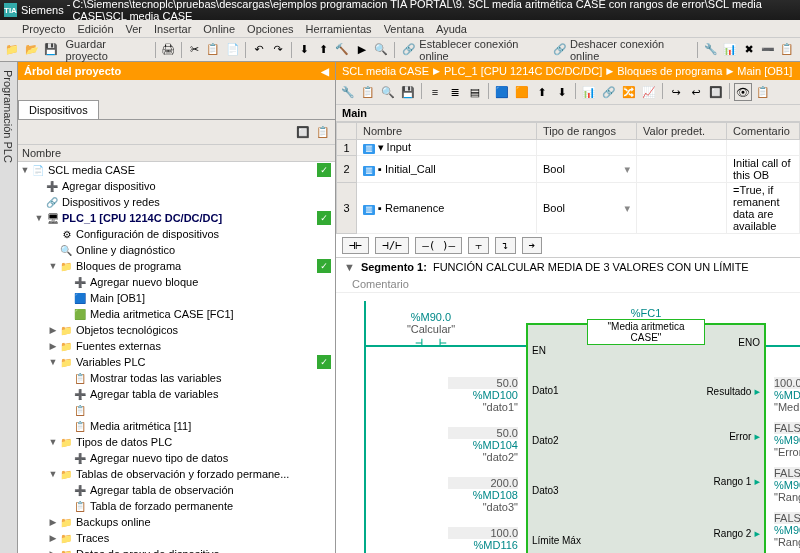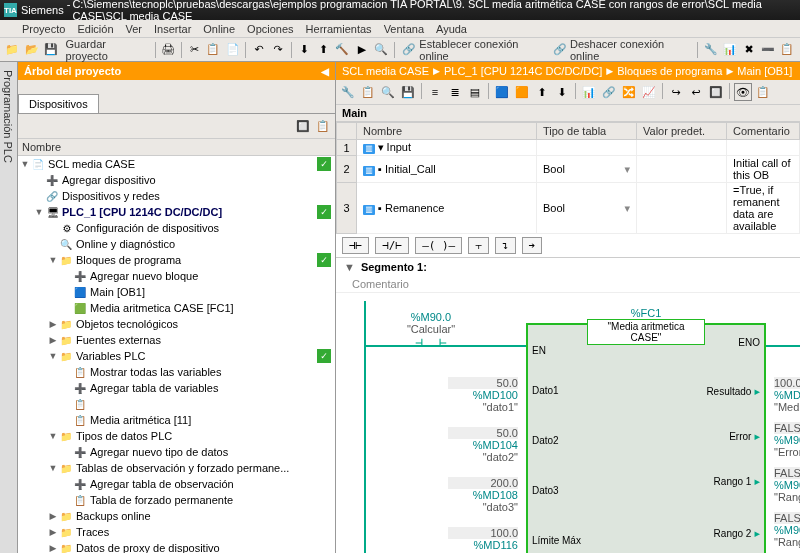--- a/index.html
+++ b/index.html
@@ -11,21 +11,21 @@
 .toolbar{background:#ebe8e4;height:24px;display:flex;align-items:center;padding:0 4px;gap:2px;border-bottom:1px solid #999}
 .tb-btn{width:18px;height:18px;display:inline-flex;align-items:center;justify-content:center;border:1px solid transparent}
 .tb-sep{width:1px;height:16px;background:#aaa;margin:0 2px}
 .tb-text{padding:0 4px;color:#333;display:flex;align-items:center;gap:3px}
 .main-area{display:flex;height:calc(553px - 62px)}
 .sidebar-tab{writing-mode:vertical-lr;background:#ddd;padding:8px 2px;border-right:1px solid #999;color:#333;width:18px}
 .left-panel{width:318px;background:#fff;border-right:1px solid #999;display:flex;flex-direction:column}
 .panel-header{background:#f90;color:#fff;padding:3px 6px;font-weight:bold;display:flex;justify-content:space-between;align-items:center}
 .panel-header .arrow{font-size:10px}
 .tabs{background:#ebe8e4;display:flex;border-bottom:1px solid #999}
-.tab{padding:3px 10px;background:#fff;border:1px solid #999;border-bottom:none;margin-top:14px}
+.tab{padding:3px 10px;background:#fff;border:1px solid #999;border-bottom:none;margin-top:20px}
 .panel-tb{background:#ebe8e4;padding:3px;display:flex;justify-content:flex-end;gap:2px;border-bottom:1px solid #ccc}
 .tree-header{background:#ebe8e4;padding:2px 4px;border-bottom:1px solid #ccc;color:#333}
 .tree{overflow-y:auto;flex:1}
 .tree-row{display:flex;align-items:center;padding:1px 2px;white-space:nowrap}
 .indent{display:inline-block}
 .exp{width:10px;display:inline-flex;justify-content:center;color:#666;font-size:9px}
 .ticn{width:14px;height:14px;margin:0 2px;display:inline-flex;align-items:center;justify-content:center;font-size:10px}
 .check{margin-left:auto;width:14px;height:14px;background:#3a3;color:#fff;display:inline-flex;align-items:center;justify-content:center;font-size:9px;margin-right:2px}
 .right-panel{flex:1;display:flex;flex-direction:column;background:#fff}
 .breadcrumb{background:#f90;color:#fff;padding:3px 6px;display:flex;align-items:center;gap:4px}
@@ -330,21 +330,21 @@
       <span class="tb-sep"></span>
       <span class="tb-btn" style="border:1px solid #888">👁</span>
       <span class="tb-btn">📋</span>
     </div>
     <div class="section-title">Main</div>
     <table class="var-table">
       <thead>
           <tr>
         <th style="width:20px"></th>
         <th style="width:180px">Nombre</th>
-        <th style="width:100px">Tipo de tabla</th>
+        <th style="width:100px">Tipo de rangos</th>
         <th style="width:90px">Valor predet.</th>
         <th>Comentario</th>
       </tr>
         </thead>
       <tbody id="iface-body">
           <tr>
             <td class="rownum">1</td>
             <td><span class="mini-icon">▥</span>▾ Input</td>
             <td></td>
             <td></td>
@@ -372,20 +372,21 @@
       <span class="seg-btn">⊣/⊢</span>
       <span class="seg-btn">–( )–</span>
       <span class="seg-btn">⫟</span>
       <span class="seg-btn">↴</span>
       <span class="seg-btn">➔</span>
     </div>
 
     <div class="segment-hdr">
       <span class="exp2">▼</span>
       <span class="seg-name">Segmento 1:</span>
+      <span>FUNCIÓN CALCULAR MEDIA DE 3 VALORES CON UN LÍMITE</span>
     </div>
     <div class="comment-line">Comentario</div>
 
     <div class="diagram">
       <div class="rail"></div>
       <div class="wire" style="left:28px;top:52px;width:162px"></div>
       <div class="wire" style="left:430px;top:52px;width:60px"></div>
 
       <div class="contact-lbl" style="left:60px;top:18px;width:70px">
         <div class="teal">%M90.0</div>

